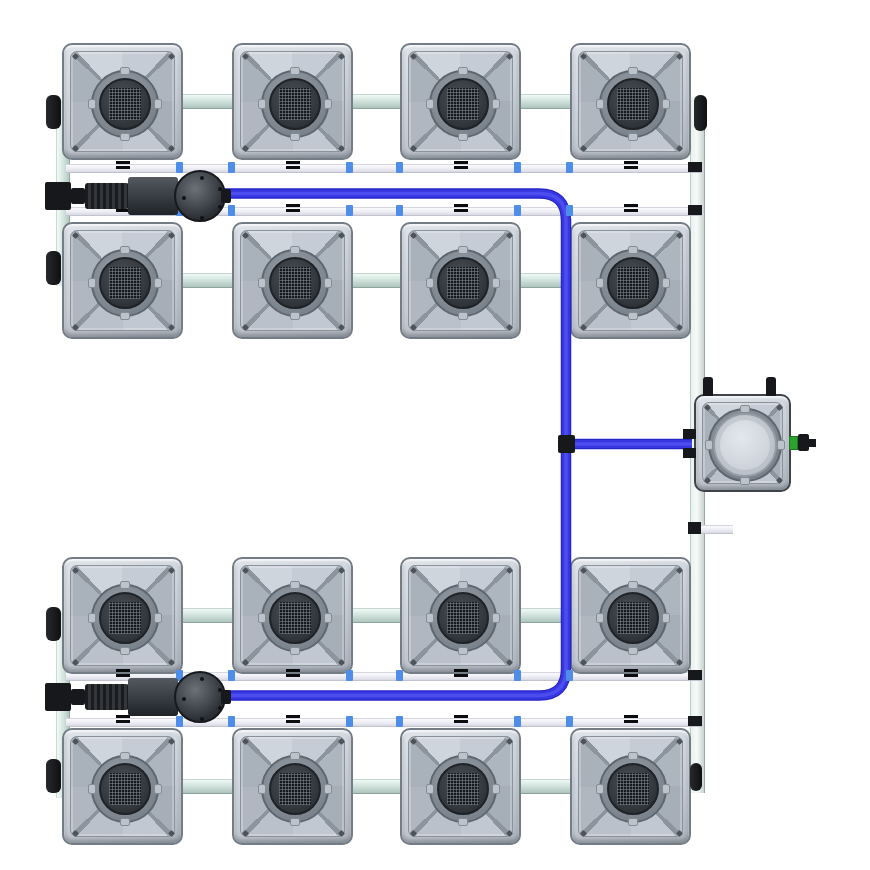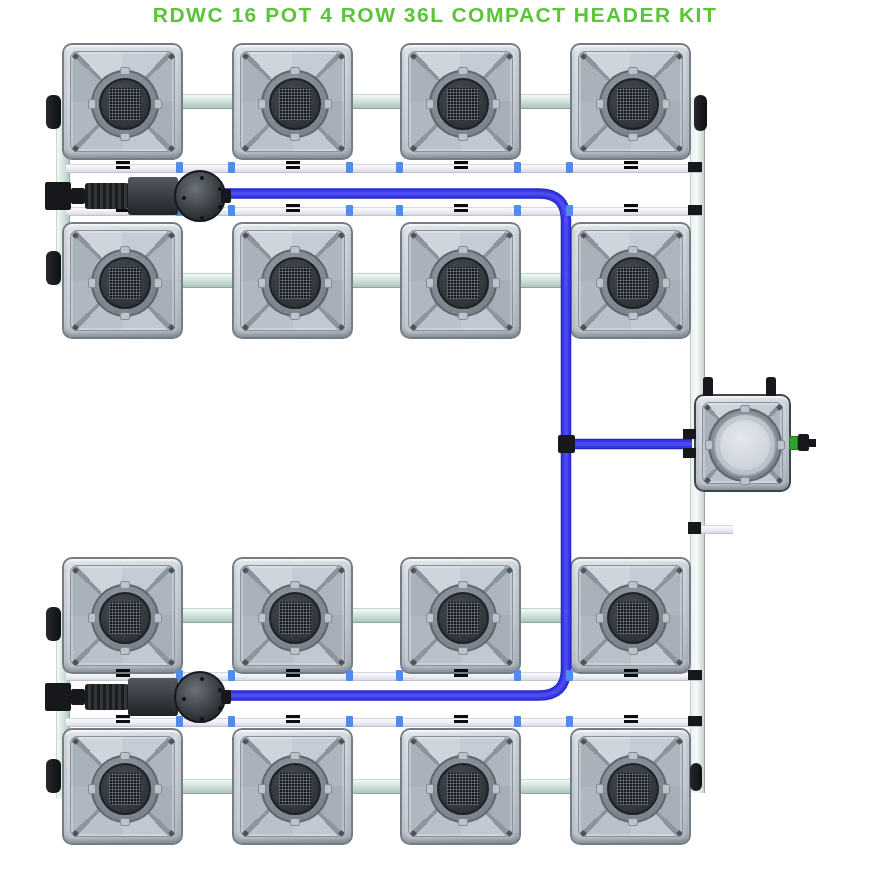--- a/index.html
+++ b/index.html
@@ -60,21 +60,20 @@
   .pumpcap{position:absolute;border-radius:50%;border:2px solid #17191C;box-sizing:border-box;
        background:radial-gradient(circle at 40% 35%,#6B7178 0%,#2A2E33 72%);}
   .bolt-dot{position:absolute;width:4px;height:4px;border-radius:50%;background:#101214;}
   .greenfit{position:absolute;background:var(--tank-outlet-green,#2EA22E);border:1px solid #1C7A1C;box-sizing:border-box;}
   svg#tubes{position:absolute;left:0;top:0;pointer-events:none;}
 </style>
 </head>
 <body>
 
 <div id="stage">
-  <div id="title">RDWC 16 POT 4 ROW 36L COMPACT HEADER KIT</div>
   <div id="pipes-layer">
       <div class="pipe-right-v" style="left: 690px; top: 97px; width: 13px; height: 696px;"></div>
       <div class="pipe-mint-v" style="left: 56px; top: 100px; width: 12px; height: 186px;"></div>
       <div class="pipe-mint-v" style="left: 56px; top: 612px; width: 12px; height: 186px;"></div>
       <div class="pipe-mint-h" style="left: 179px; top: 94px; width: 57px; height: 13px;"></div>
       <div class="pipe-mint-h" style="left: 349px; top: 94px; width: 55px; height: 13px;"></div>
       <div class="pipe-mint-h" style="left: 517px; top: 94px; width: 57px; height: 13px;"></div>
       <div class="pipe-mint-h" style="left: 179px; top: 273px; width: 57px; height: 13px;"></div>
       <div class="pipe-mint-h" style="left: 349px; top: 273px; width: 55px; height: 13px;"></div>
       <div class="pipe-mint-h" style="left: 517px; top: 273px; width: 57px; height: 13px;"></div>

